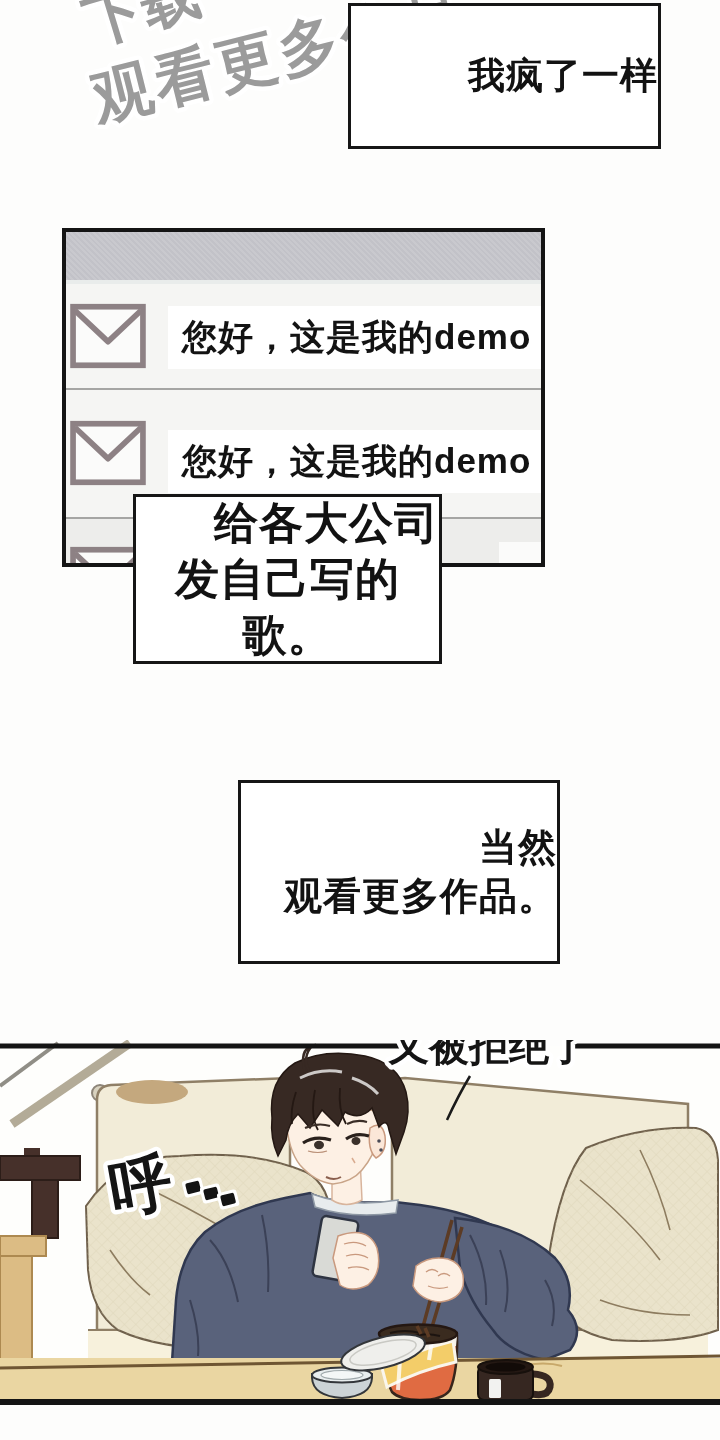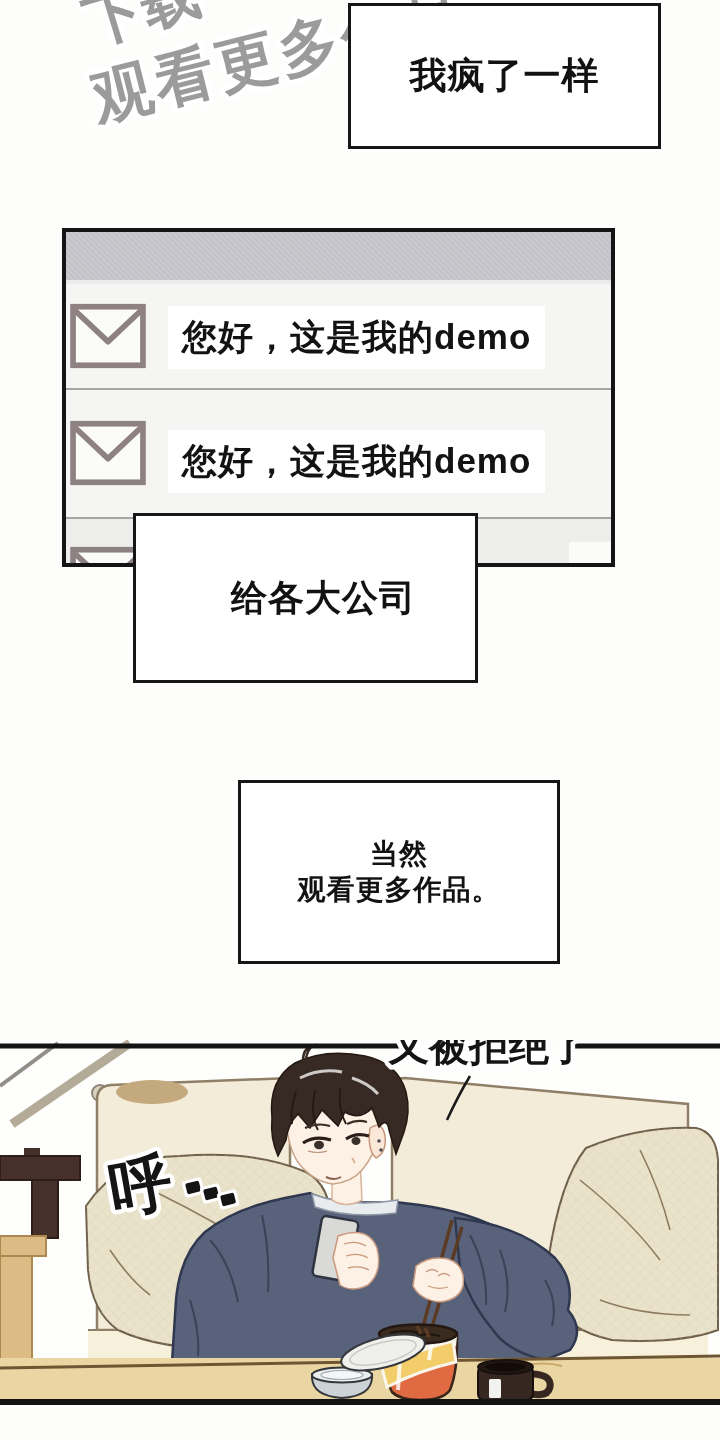--- a/index.html
+++ b/index.html
@@ -1,29 +1,29 @@
 <!DOCTYPE html>
 <html><head>
 <meta charset="utf-8">
 <style>
   html,body{margin:0;padding:0;background:#ffffff;}
   #page{position:relative;width:720px;height:1440px;background:#fdfdfc;overflow:hidden;
         font-family:"Liberation Sans","DejaVu Sans",sans-serif;}
   
   .cap{position:absolute;background:#ffffff;border:3px solid #161616;display:flex;
-       flex-direction:column;justify-content:center;align-items:center;text-align:center;
+       flex-direction:column;justify-content:center;align-items:flex-end;text-align:center;
        font-weight:bold;color:#121212;z-index:4;}
   .cap .ln{display:block;line-height:1.28;letter-spacing:1px;}
   #cap1{left:348px;top:3px;width:307px;height:140px;font-size:37px;}
-  #cap2{left:133px;top:513px;width:303px;height:164px;font-size:36px;z-index:6;padding-left:36px;}
-  #cap3{left:238px;top:780px;width:316px;height:178px;font-size:28px;}
+  #cap2{left:133px;top:494px;width:303px;height:164px;font-size:44px;z-index:6;}
+  #cap3{left:238px;top:780px;width:316px;height:178px;font-size:38px;}
   
   #wm{position:absolute;left:0;top:0;z-index:1;}
   
-  #mail{position:absolute;left:62px;top:228px;width:553px;height:339px;background:#f5f5f3;
+  #mail{position:absolute;left:62px;top:228px;width:483px;height:339px;background:#f5f5f3;
         border:4px solid #141414;box-sizing:border-box;overflow:hidden;z-index:3;}
   #mail .hdr{position:absolute;left:0;top:0;width:100%;height:48px;
         background:repeating-linear-gradient(45deg,#c9c9ce 0 2px,#c2c2c8 2px 4px);}
   #mail .hdr-line{position:absolute;left:0;top:48px;width:100%;height:4px;background:#e9eceb;}
   #mail .sep{position:absolute;left:0;width:100%;height:2px;background:#a5a5a3;}
   #mail .env{position:absolute;left:2px;width:80px;height:68px;}
   #mail .subject{position:absolute;left:102px;font-size:35px;font-weight:bold;color:#131313;
         background:#ffffff;padding:8px 14px;white-space:nowrap;letter-spacing:1px;}
   #mail .lowzone{position:absolute;left:0;top:287px;width:100%;height:44px;background:#ededeb;}
   #mail .lowwhite{position:absolute;right:0;top:310px;width:42px;height:21px;background:#fbfbfa;}
@@ -68,20 +68,21 @@
     <div class="lowzone"></div>
     <div class="lowwhite"></div>
     <svg class="env" style="top:313px" viewBox="0 0 84 72">
       <rect x="5" y="5" width="74" height="62" fill="#fbfbfa" stroke="#8d8184" stroke-width="6"></rect>
       <path d="M7,9 L42,42 L77,9" fill="none" stroke="#8d8184" stroke-width="6" stroke-linejoin="round"></path>
     </svg>
   </div>
 
   <div id="cap2" class="cap">
     <span class="ln">给各大公司</span>
+    <span class="ln">发自己写的歌。</span>
   </div>
 
   <div id="cap3" class="cap">
     <span class="ln">当然</span>
     <span class="ln">观看更多作品。</span>
   </div>
 
   <svg id="panel" viewBox="0 1040 720 400">
     <defs>
       <pattern id="hatch" width="8" height="8" patternUnits="userSpaceOnUse" patternTransform="rotate(45)">

